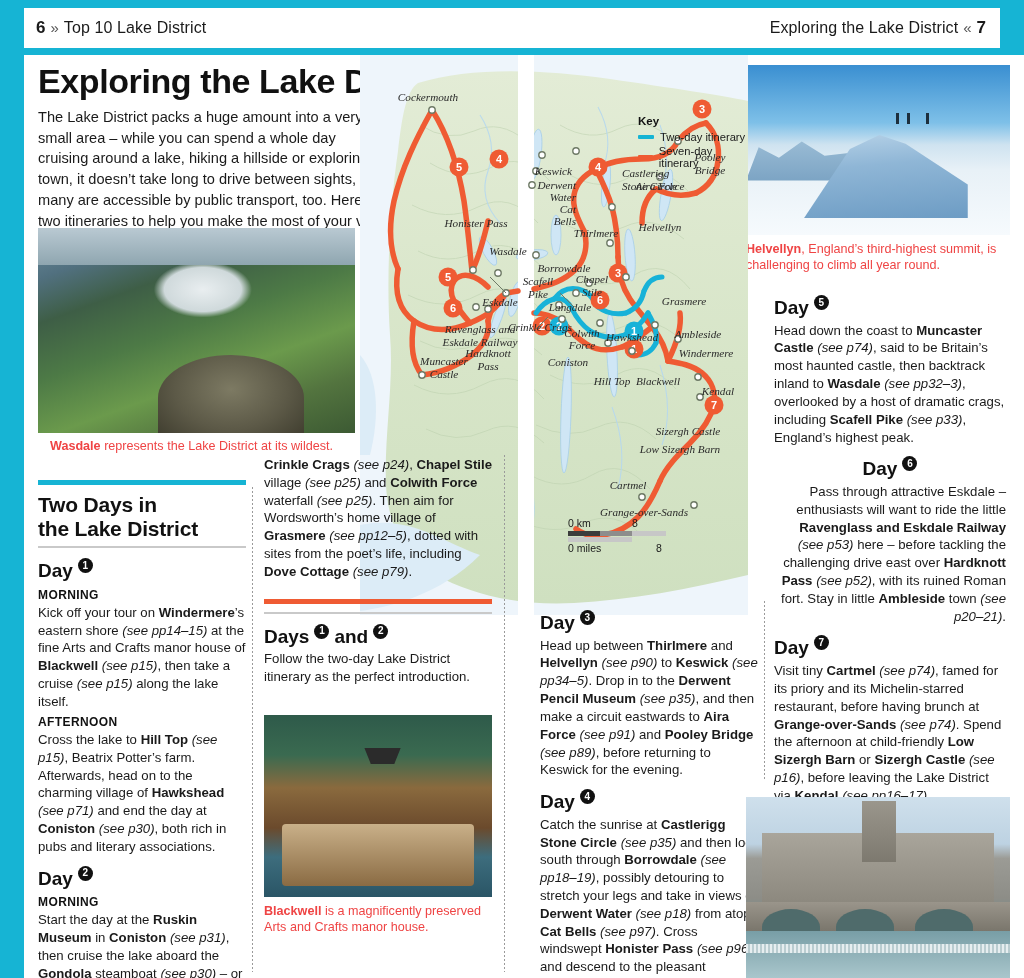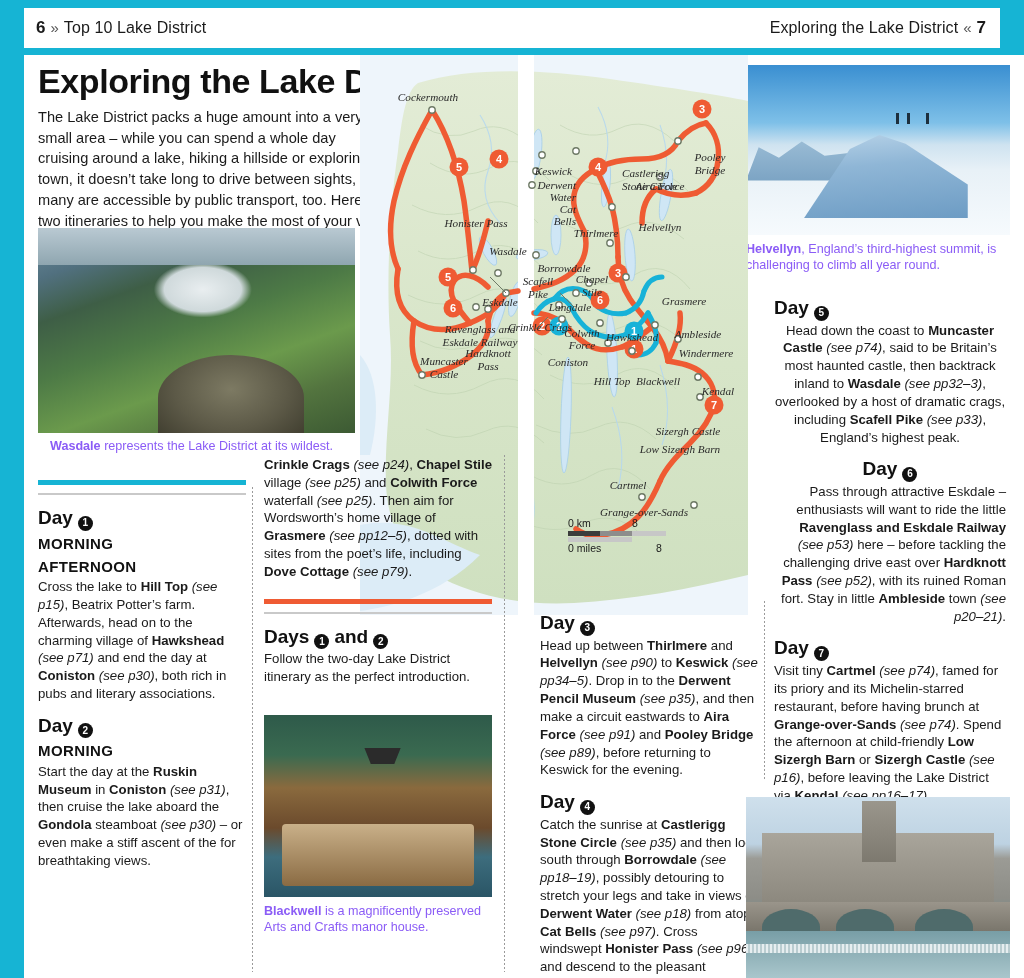--- a/index.html
+++ b/index.html
@@ -42,21 +42,21 @@
     position: absolute; left: 14px; top: 7px;
     font-size: 34px; font-weight: bold; color: #111; letter-spacing: -0.4px;
   }
   .intro {
     position: absolute; left: 14px; top: 52px; width: 350px;
     font-size: 14.6px; line-height: 1.42; color: #1a1a1a;
   }
 
   
   .photo { position: absolute; overflow: hidden; }
-  .cap { font-size: 12.6px; line-height: 1.3; color: #8b5cf6; }
+  .cap { font-size: 12.6px; line-height: 1.3; color: #ef4444; }
   .cap b { font-weight: bold; }
 
   
   #photo-wasdale { left: 14px; top: 173px; width: 317px; height: 205px; }
   .wasdale-bg {
     width: 100%; height: 100%;
     background:
       radial-gradient(ellipse 70px 40px at 52% 30%, #e9eef0 0%, #cfd9db 55%, rgba(207,217,219,0) 70%),
       linear-gradient(160deg, #6e8fa0 0%, #51707f 16%, #3e5e46 30%, #4d7a46 48%, #6b9a4c 66%, #53743f 82%, #3c5a33 100%);
     position: relative;
@@ -160,29 +160,29 @@
   #col3 { left: 516px; top: 545px; width: 220px; }
   #col4 { left: 750px; top: 186px; width: 232px; }
 
   .rule-teal { height: 5px; background:#16b4d4; margin-bottom: 8px; }
   .rule-orange { height: 5px; background:#ef5b33; margin-bottom: 8px; }
   .sec-title { font-size: 21px; font-weight: bold; line-height:1.12; color:#111; letter-spacing:-0.2px; }
   .rule-thin { height:2px; background:#c9c9c9; margin: 6px 0 4px; }
 
   .day-head {
     font-size: 19px; font-weight: bold; color:#111; margin: 10px 0 1px;
-    display:flex; align-items:flex-end; gap:5px;
+    display:flex; align-items:flex-start; gap:5px;
   }
   .num-badge {
     display:inline-flex; align-items:center; justify-content:center;
     width:15px; height:15px; border-radius:50%;
     background:#111; color:#fff; font-size:10px; font-weight:bold;
     line-height:1;
   }
-  .tod { font-size: 15px; font-weight: bold; letter-spacing: .4px; color:#111; margin-top:3px; }
+  .tod { font-size: 12px; font-weight: bold; letter-spacing: .4px; color:#111; margin-top:3px; }
   .para { margin-top: 1px; }
 
   .cap-block { margin-top: 8px; }
 
   
   .vdot {
     position:absolute; width:1px;
     background-image: linear-gradient(#9a9a9a 52%, rgba(255,255,255,0) 0%);
     background-size: 1px 4px; background-repeat: repeat-y;
   }
@@ -461,35 +461,51 @@
           <text x="272" y="472" font-size="10.5" fill="#1a1a1a" font-family="Liberation Sans, sans-serif">8</text>
           <rect x="208" y="476" width="32" height="5" fill="#3c3c3c"></rect>
           <rect x="240" y="476" width="32" height="5" fill="#8d8d8d"></rect>
           <rect x="272" y="476" width="34" height="5" fill="#c7c7c7"></rect>
           <rect x="208" y="482" width="64" height="5" fill="#c7c7c7"></rect>
           <text x="208" y="497" font-size="10.5" fill="#1a1a1a" font-family="Liberation Sans, sans-serif">0 miles</text>
           <text x="296" y="497" font-size="10.5" fill="#1a1a1a" font-family="Liberation Sans, sans-serif">8</text>
         </g>
       </svg>
 
+      <div class="key-box">
+        <div class="key-title">Key</div>
+        <div class="key-row">
+          <span class="key-sw" style="background:#16b4d4"></span>
+          <span class="key-lbl">Two-day itinerary</span>
+        </div>
+        <div class="key-row">
+          <span class="key-sw" style="background:#ef5b33"></span>
+          <span class="key-lbl">Seven-day itinerary</span>
+        </div>
+      </div>
     </div>
 
     <div class="vdot" style="left:228px; top:432px; height:485px;"></div>
     <div class="vdot" style="left:480px; top:400px; height:517px;"></div>
     <div class="vdot" style="left:740px; top:546px; height:180px;"></div>
 
     <div class="col" id="col1">
       <div class="rule-teal"></div>
+      <div class="sec-title">
+        <span>Two Days in</span><br>
+        <span>the Lake District</span>
+      </div>
       <div class="rule-thin"></div>
 
       <div class="day-head">
         <span>Day</span>
         <span class="num-badge">1</span>
       </div>
       <div class="tod">MORNING</div>
+      <div class="para">Kick off your tour on <b>Windermere</b>’s eastern shore <i>(see pp14–15)</i> at the fine Arts and Crafts manor house of <b>Blackwell</b> <i>(see p15)</i>, then take a cruise <i>(see p15)</i> along the lake itself.</div>
       <div class="tod">AFTERNOON</div>
       <div class="para">Cross the lake to <b>Hill Top</b> <i>(see p15)</i>, Beatrix Potter’s farm. Afterwards, head on to the charming village of <b>Hawkshead</b> <i>(see p71)</i> and end the day at <b>Coniston</b> <i>(see p30)</i>, both rich in pubs and literary associations.</div>
 
       <div class="day-head">
         <span>Day</span>
         <span class="num-badge">2</span>
       </div>
       <div class="tod">MORNING</div>
       <div class="para">Start the day at the <b>Ruskin Museum</b> in <b>Coniston</b> <i>(see p31)</i>, then cruise the lake aboard the <b>Gondola</b> steamboat <i>(see p30)</i> – or even make a stiff ascent of the   for breathtaking views.</div>
 
@@ -535,21 +551,21 @@
       <div class="para">Catch the sunrise at <b>Castlerigg Stone Circle</b> <i>(see p35)</i> and then loop south through <b>Borrowdale</b> <i>(see pp18–19)</i>, possibly detouring to stretch your legs and take in views of <b>Derwent Water</b> <i>(see p18)</i> from atop <b>Cat Bells</b> <i>(see p97)</i>. Cross windswept <b>Honister Pass</b> <i>(see p96)</i> and descend to the pleasant Georgian town of <b>Cockermouth</b> <i>(see p95)</i>.</div>
     </div>
 
     <div class="col" id="col4">
       <div style="height:44px"></div>
 
       <div class="day-head">
         <span>Day</span>
         <span class="num-badge">5</span>
       </div>
-      <div class="para" style="text-align:center">Head down the coast to <b>Muncaster Castle</b> <i>(see p74)</i>, said to be Britain’s most haunted castle, then backtrack inland to <b>Wasdale</b> <i>(see pp32–3)</i>, overlooked by a host of dramatic crags, including <b>Scafell Pike</b> <i>(see p33)</i>, England’s highest peak.</div>
+      <div class="para" style="text-align:left">Head down the coast to <b>Muncaster Castle</b> <i>(see p74)</i>, said to be Britain’s most haunted castle, then backtrack inland to <b>Wasdale</b> <i>(see pp32–3)</i>, overlooked by a host of dramatic crags, including <b>Scafell Pike</b> <i>(see p33)</i>, England’s highest peak.</div>
 
       <div class="day-head" style="justify-content:center">
         <span>Day</span>
         <span class="num-badge">6</span>
       </div>
       <div class="para" style="text-align:right">Pass through attractive Eskdale – enthusiasts will want to ride the little <b>Ravenglass and Eskdale Railway</b> <i>(see p53)</i> here – before tackling the challenging drive east over <b>Hardknott Pass</b> <i>(see p52)</i>, with its ruined Roman fort. Stay in little <b>Ambleside</b> town <i>(see p20–21)</i>.</div>
 
       <div class="day-head">
         <span>Day</span>
         <span class="num-badge">7</span>

